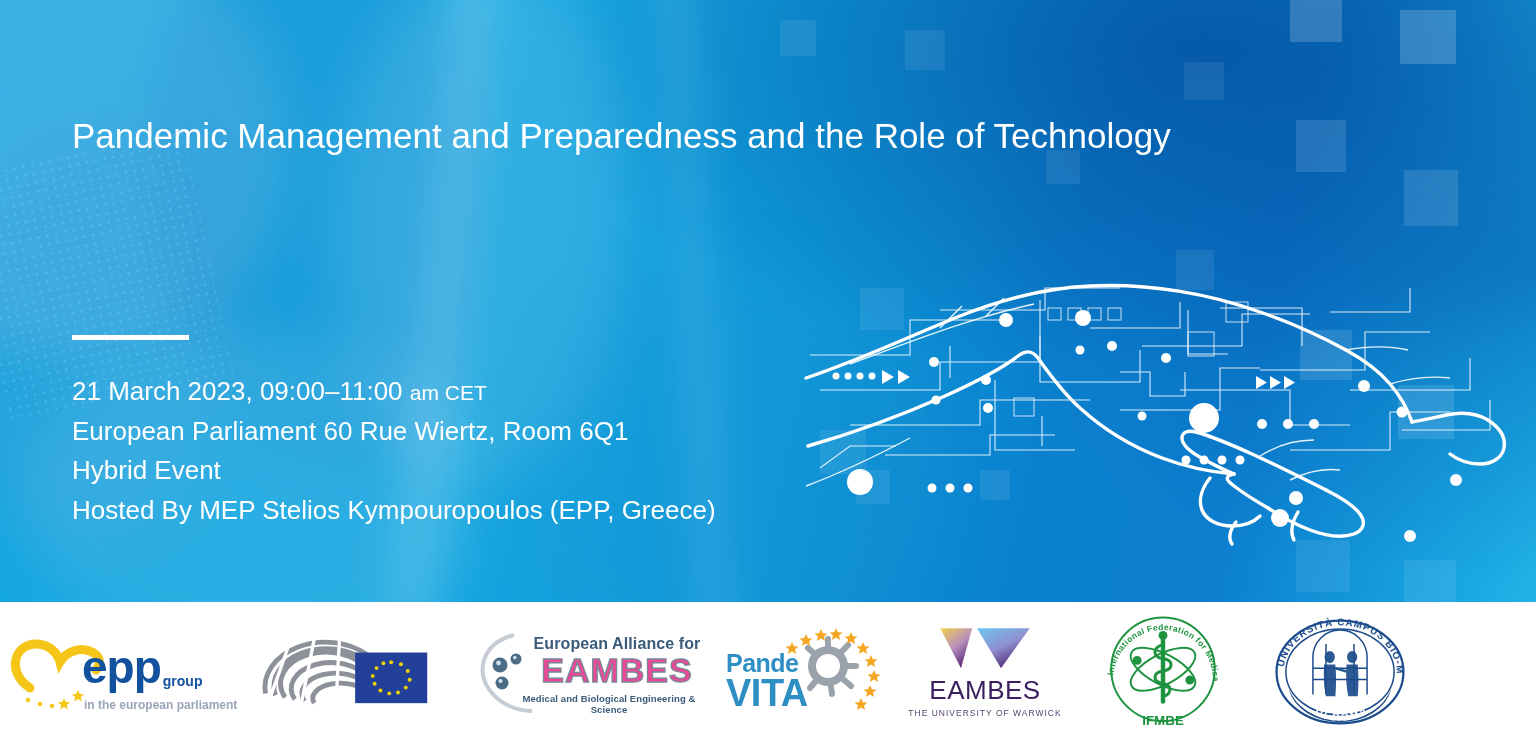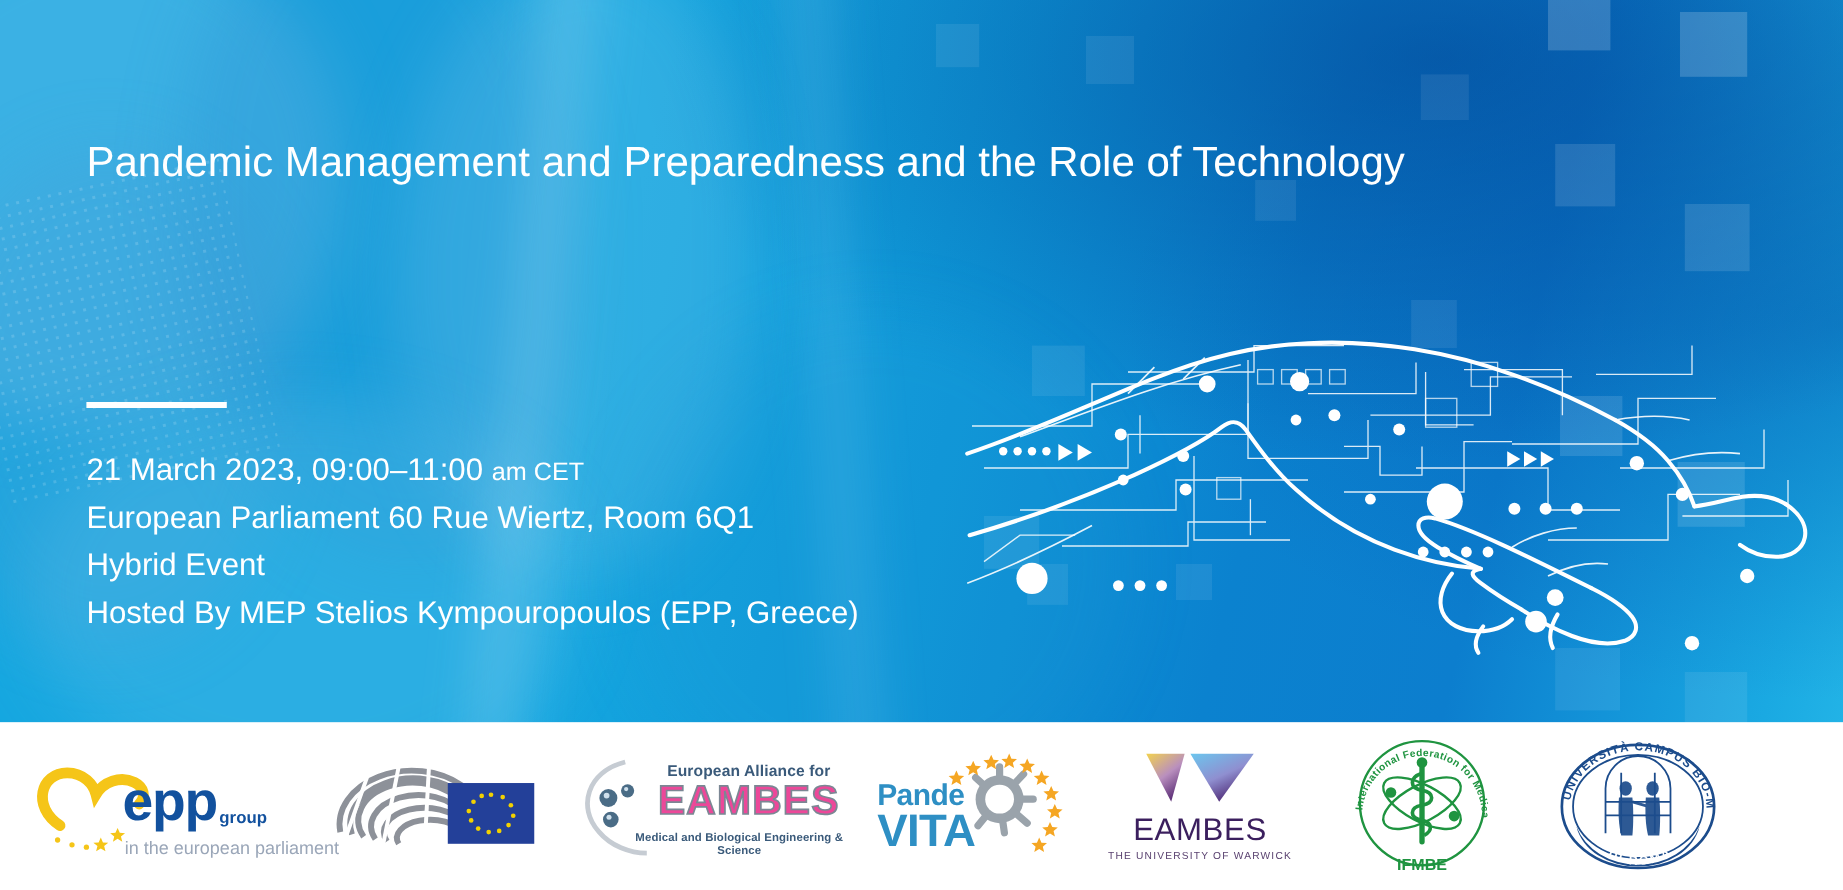--- a/index.html
+++ b/index.html
@@ -70,39 +70,39 @@
   .details .small { font-size:21px; }
 
   
   .hands { position:absolute; left:790px; top:250px; width:760px; height:300px; }
 
   
   .logobar {
     position:absolute; left:0; top:602px; width:1536px; height:140px;
     background:#ffffff; display:flex; align-items:center;
   }
-  .logo { display:flex; align-items:center; justify-content:center; height:110px; }
+  .logo { display:flex; align-items:center; justify-content:flex-start; height:110px; }
   .logo-epp     { width:250px; }
   .logo-ep      { width:220px; }
   .logo-eambes  { width:250px; }
   .logo-pande   { width:180px; }
   .logo-warwick { width:200px; }
   .logo-ifmbe   { width:170px; }
   .logo-ucbm    { width:190px; }
 
   
   .epp-wrap { display:flex; align-items:flex-end; gap:2px; }
   .epp-text { font-size:46px; font-weight:bold; color:#12519e; letter-spacing:-1px; line-height:.95; }
   .epp-side { display:flex; flex-direction:column; margin-bottom:2px; }
   .epp-group { font-size:14px; color:#12519e; font-weight:bold; line-height:1; }
-  .epp-parl { font-size:15px; color:#9aa6b8; line-height:1.3; white-space:nowrap; margin-top:2px; }
+  .epp-parl { font-size:12px; color:#9aa6b8; line-height:1.3; white-space:nowrap; margin-top:2px;font-weight:bold; }
 
   
   .eambes-wrap { text-align:center; position:relative; }
-  .eambes-top { font-size:13px; color:#3a5a7a; font-weight:bold; letter-spacing:.1px; }
+  .eambes-top { font-size:16px; color:#3a5a7a; font-weight:bold; letter-spacing:.1px; }
   .eambes-main {
     font-size:34px; font-weight:bold; letter-spacing:1px;
     color:#ec4899; -webkit-text-stroke:1.4px #7b8794; line-height:1.05;
   }
   .eambes-bot { font-size:9.5px; color:#3a5a7a; font-weight:bold; letter-spacing:.1px; }
 
   
   .pande-wrap { position:relative; text-align:left; }
   .pande-1 { font-size:25px; font-weight:bold; color:#2e8fc4; line-height:.95; letter-spacing:-.5px; }
   .pande-2 { font-size:38px; font-weight:bold; color:#2e8fc4; line-height:.92; letter-spacing:-.5px; }

